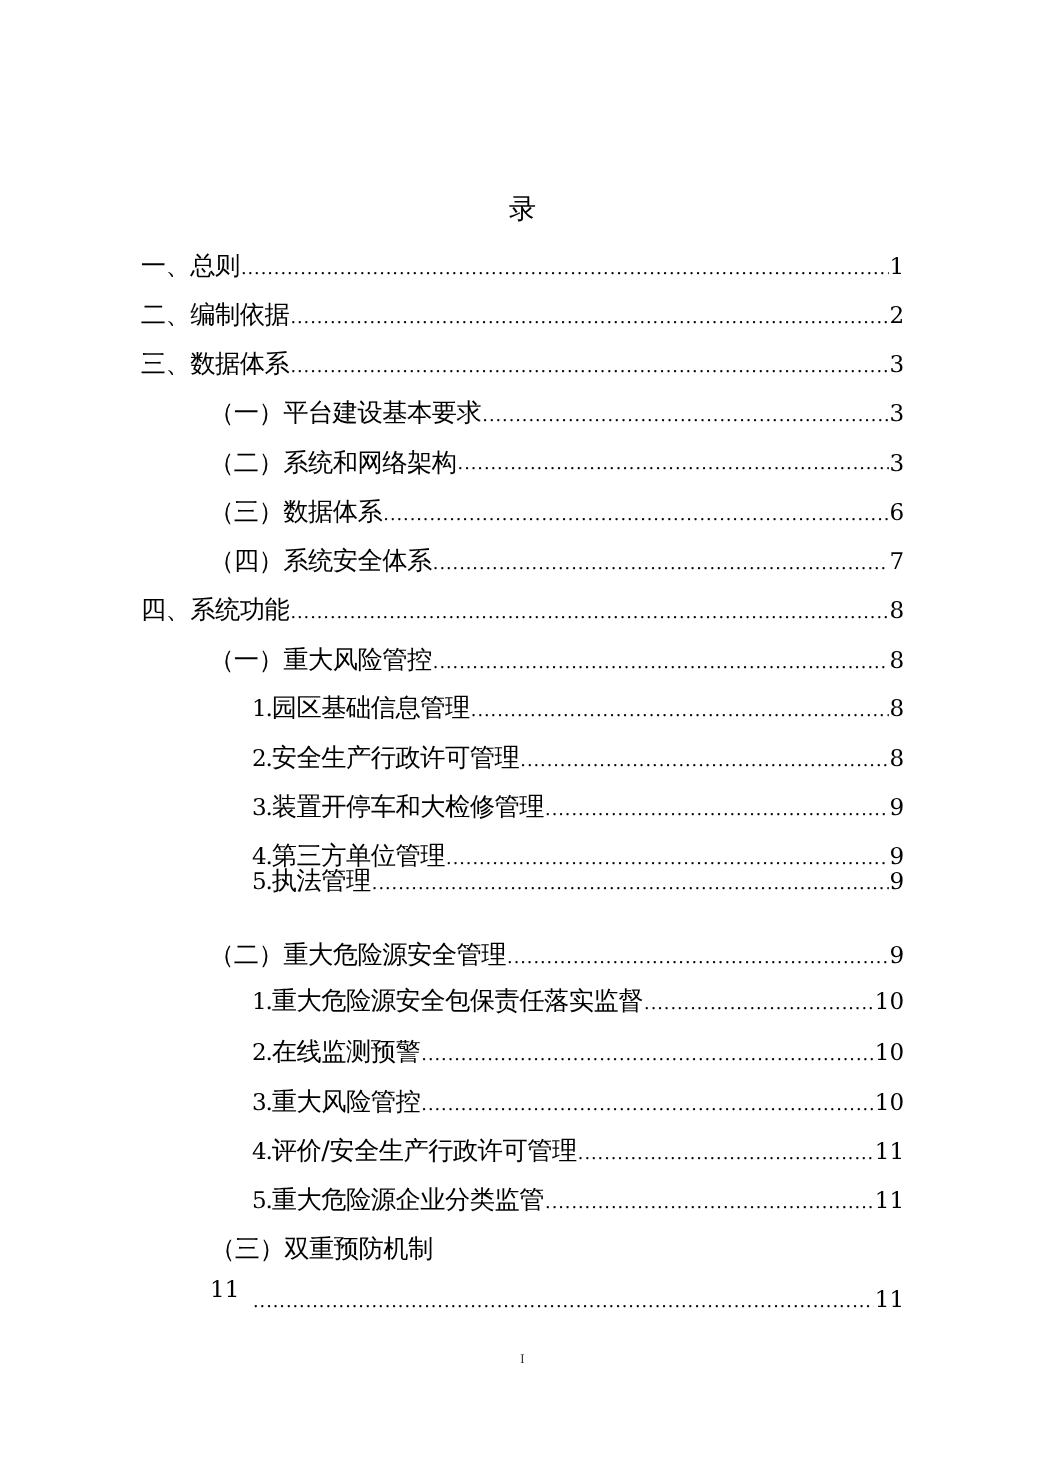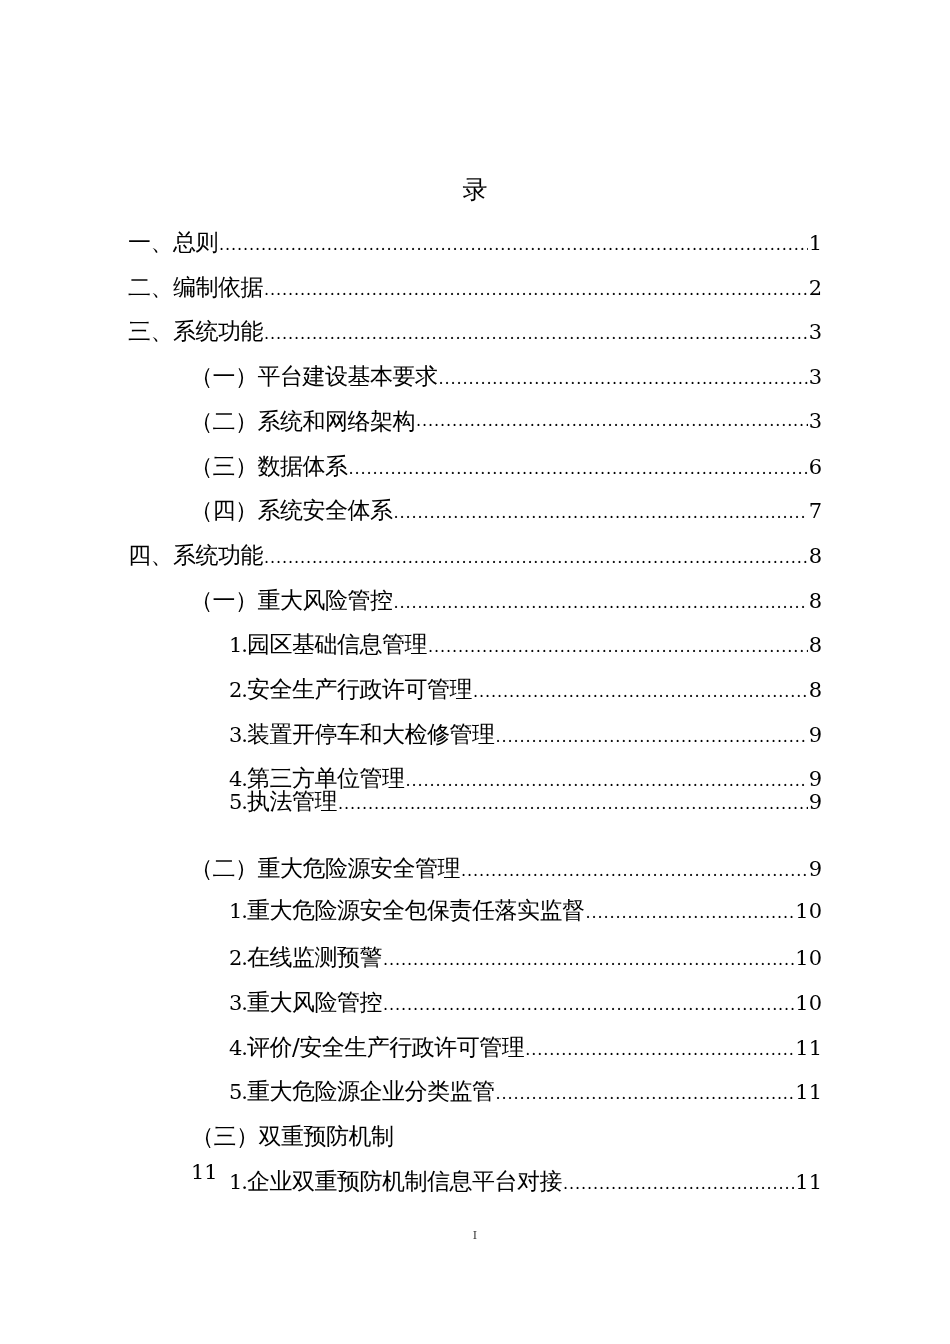--- a/index.html
+++ b/index.html
@@ -98,21 +98,21 @@
         <span class="entry-label"><span>一、总则</span></span>
         <span class="leader"></span>
         <span class="entry-page">1</span>
       </div>
       <div class="toc-entry lvl1" style="top: 44.7px;">
         <span class="entry-label"><span>二、编制依据</span></span>
         <span class="leader"></span>
         <span class="entry-page">2</span>
       </div>
       <div class="toc-entry lvl1" style="top: 89.4px;">
-        <span class="entry-label"><span>三、系统功能</span></span>
+        <span class="entry-label"><span>三、数据体系</span></span>
         <span class="leader"></span>
         <span class="entry-page">3</span>
       </div>
       <div class="toc-entry lvl2" style="top: 134.1px;">
         <span class="entry-label"><span>（一）平台建设基本要求</span></span>
         <span class="leader"></span>
         <span class="entry-page">3</span>
       </div>
       <div class="toc-entry lvl2" style="top: 178.8px; align-items: flex-end;">
         <span class="entry-label"><span>（二）系统和网络架构</span></span>
@@ -193,20 +193,19 @@
         <span class="entry-label"><span class="num">5.</span><span>重大危险源企业分类监管</span></span>
         <span class="leader"></span>
         <span class="entry-page">11</span>
       </div>
       <div class="toc-entry lvl2" style="top: 894px; flex-direction: column;">
         <span class="entry-label"><span>（三）双重预防机制</span></span>
         <span class="leader"></span>
         <span class="entry-page">11</span>
       </div>
       <div class="toc-entry lvl3" style="top: 938.7px;">
-        <span class="entry-label"><span class="num">1.</span><span>企业双重预防机制信息平台对接</span></span>
         <span class="leader"></span>
         <span class="entry-page">11</span>
       </div>
     </div>
 
   <div class="page-footer">I</div>
 </div>
 
 </body></html>

